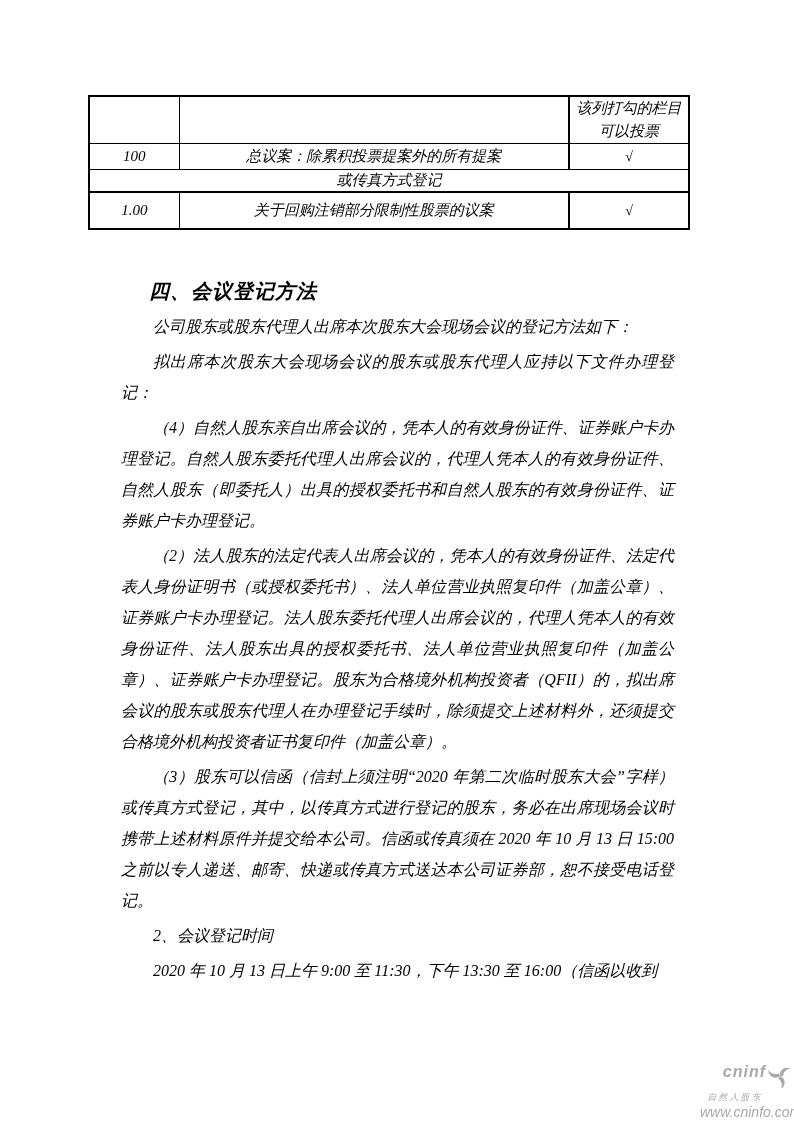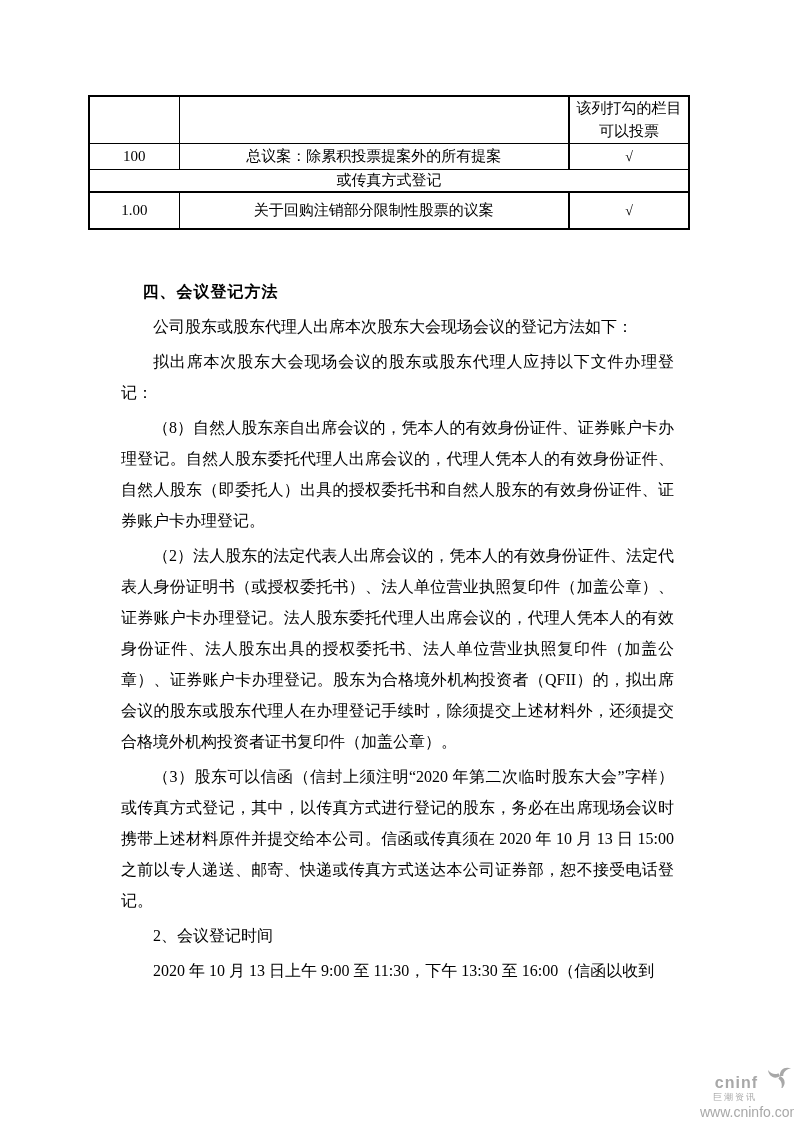--- a/index.html
+++ b/index.html
@@ -4,20 +4,21 @@
 <style>
   html, body { margin: 0; padding: 0; background: #ffffff; }
   .page {
     position: relative;
     width: 794px;
     height: 1123px;
     background: #ffffff;
     color: #000000;
     font-family: "Liberation Serif", serif;
     overflow: hidden;
+    font-style: italic;
   }
 
   
   .vote-table {
     position: absolute;
     left: 88px;
     top: 95px;
     width: 600px;
     border-collapse: collapse;
     table-layout: fixed;
@@ -44,21 +45,21 @@
     position: absolute;
     left: 117px;
     top: 276px;
     width: 561px;
     font-size: 16px;
     line-height: 31px;
     text-align: justify;
   }
   .content .heading {
     margin: 0;
-    font-size: 16px;
+    font-size: 20px;
     font-weight: bold;
     text-indent: 1.6em;
     font-family: "Liberation Sans", sans-serif;
     letter-spacing: 1px;
   }
   .content p {
     margin: 4px;
     text-indent: 2em;
   }
 
@@ -68,23 +69,23 @@
     left: 700px;
     top: 1064px;
     width: 92px;
     color: #a8a8a8;
     font-family: "Liberation Sans", sans-serif;
     text-align: center;
     line-height: 1;
   }
   .wm-row1 {
     display: flex;
-    align-items: flex-end;
+    align-items: flex-start;
     justify-content: flex-end;
-    gap: 10px;
+    gap: 2px;
   }
   .wm-logo-text {
     font-weight: bold;
     font-size: 16px;
     letter-spacing: 1px;
   }
   .wm-brand {
     font-size: 9px;
     letter-spacing: 2px;
     margin-top: 2px;
@@ -126,37 +127,37 @@
         <td>关于回购注销部分限制性股票的议案</td>
         <td class="vote-col check">√</td>
       </tr>
     </tbody>
   </table>
 
   <div class="content">
     <h2 class="heading">四、会议登记方法</h2>
     <p>公司股东或股东代理人出席本次股东大会现场会议的登记方法如下：</p>
     <p>拟出席本次股东大会现场会议的股东或股东代理人应持以下文件办理登记：</p>
-    <p>（8）自然人股东亲自出席会议的，凭本人的有效身份证件、证券账户卡办理登记。自然人股东委托代理人出席会议的，代理人凭本人的有效身份证件、自然人股东（即委托人）出具的授权委托书和自然人股东的有效身份证件、证券账户卡办理登记。</p>
+    <p>（4）自然人股东亲自出席会议的，凭本人的有效身份证件、证券账户卡办理登记。自然人股东委托代理人出席会议的，代理人凭本人的有效身份证件、自然人股东（即委托人）出具的授权委托书和自然人股东的有效身份证件、证券账户卡办理登记。</p>
     <p>（2）法人股东的法定代表人出席会议的，凭本人的有效身份证件、法定代表人身份证明书（或授权委托书）、法人单位营业执照复印件（加盖公章）、证券账户卡办理登记。法人股东委托代理人出席会议的，代理人凭本人的有效身份证件、法人股东出具的授权委托书、法人单位营业执照复印件（加盖公章）、证券账户卡办理登记。股东为合格境外机构投资者（QFII）的，拟出席会议的股东或股东代理人在办理登记手续时，除须提交上述材料外，还须提交合格境外机构投资者证书复印件（加盖公章）。</p>
     <p>（3）股东可以信函（信封上须注明“2020 年第二次临时股东大会”字样）或传真方式登记，其中，以传真方式进行登记的股东，务必在出席现场会议时携带上述材料原件并提交给本公司。信函或传真须在 2020 年 10 月 13 日 15:00 之前以专人递送、邮寄、快递或传真方式送达本公司证券部，恕不接受电话登记。</p>
     <p>2、会议登记时间</p>
     <p>2020 年 10 月 13 日上午 9:00 至 11:30，下午 13:30 至 16:00（信函以收到</p>
   </div>
 
   <div class="watermark">
     <div class="wm-row1">
       <span class="wm-logo-text">cninf</span>
       <span>
         <svg width="24" height="24" viewBox="0 0 26 26">
           <g fill="#a8a8a8">
             <path d="M13 13 C 12 6, 19 2, 25 5 C 20 5.5, 16.5 9, 16.5 13 Z"></path>
             <path d="M13 13 C 12 6, 19 2, 25 5 C 20 5.5, 16.5 9, 16.5 13 Z" transform="rotate(120 13 13)"></path>
             <path d="M13 13 C 12 6, 19 2, 25 5 C 20 5.5, 16.5 9, 16.5 13 Z" transform="rotate(240 13 13)"></path>
           </g>
         </svg>
       </span>
     </div>
-    <div class="wm-brand">巨潮资讯</div>
+    <div class="wm-brand">自然人股东</div>
     <div class="wm-url">www.cninfo.com.cn</div>
   </div>
 
 </div>
 
 </body></html>

